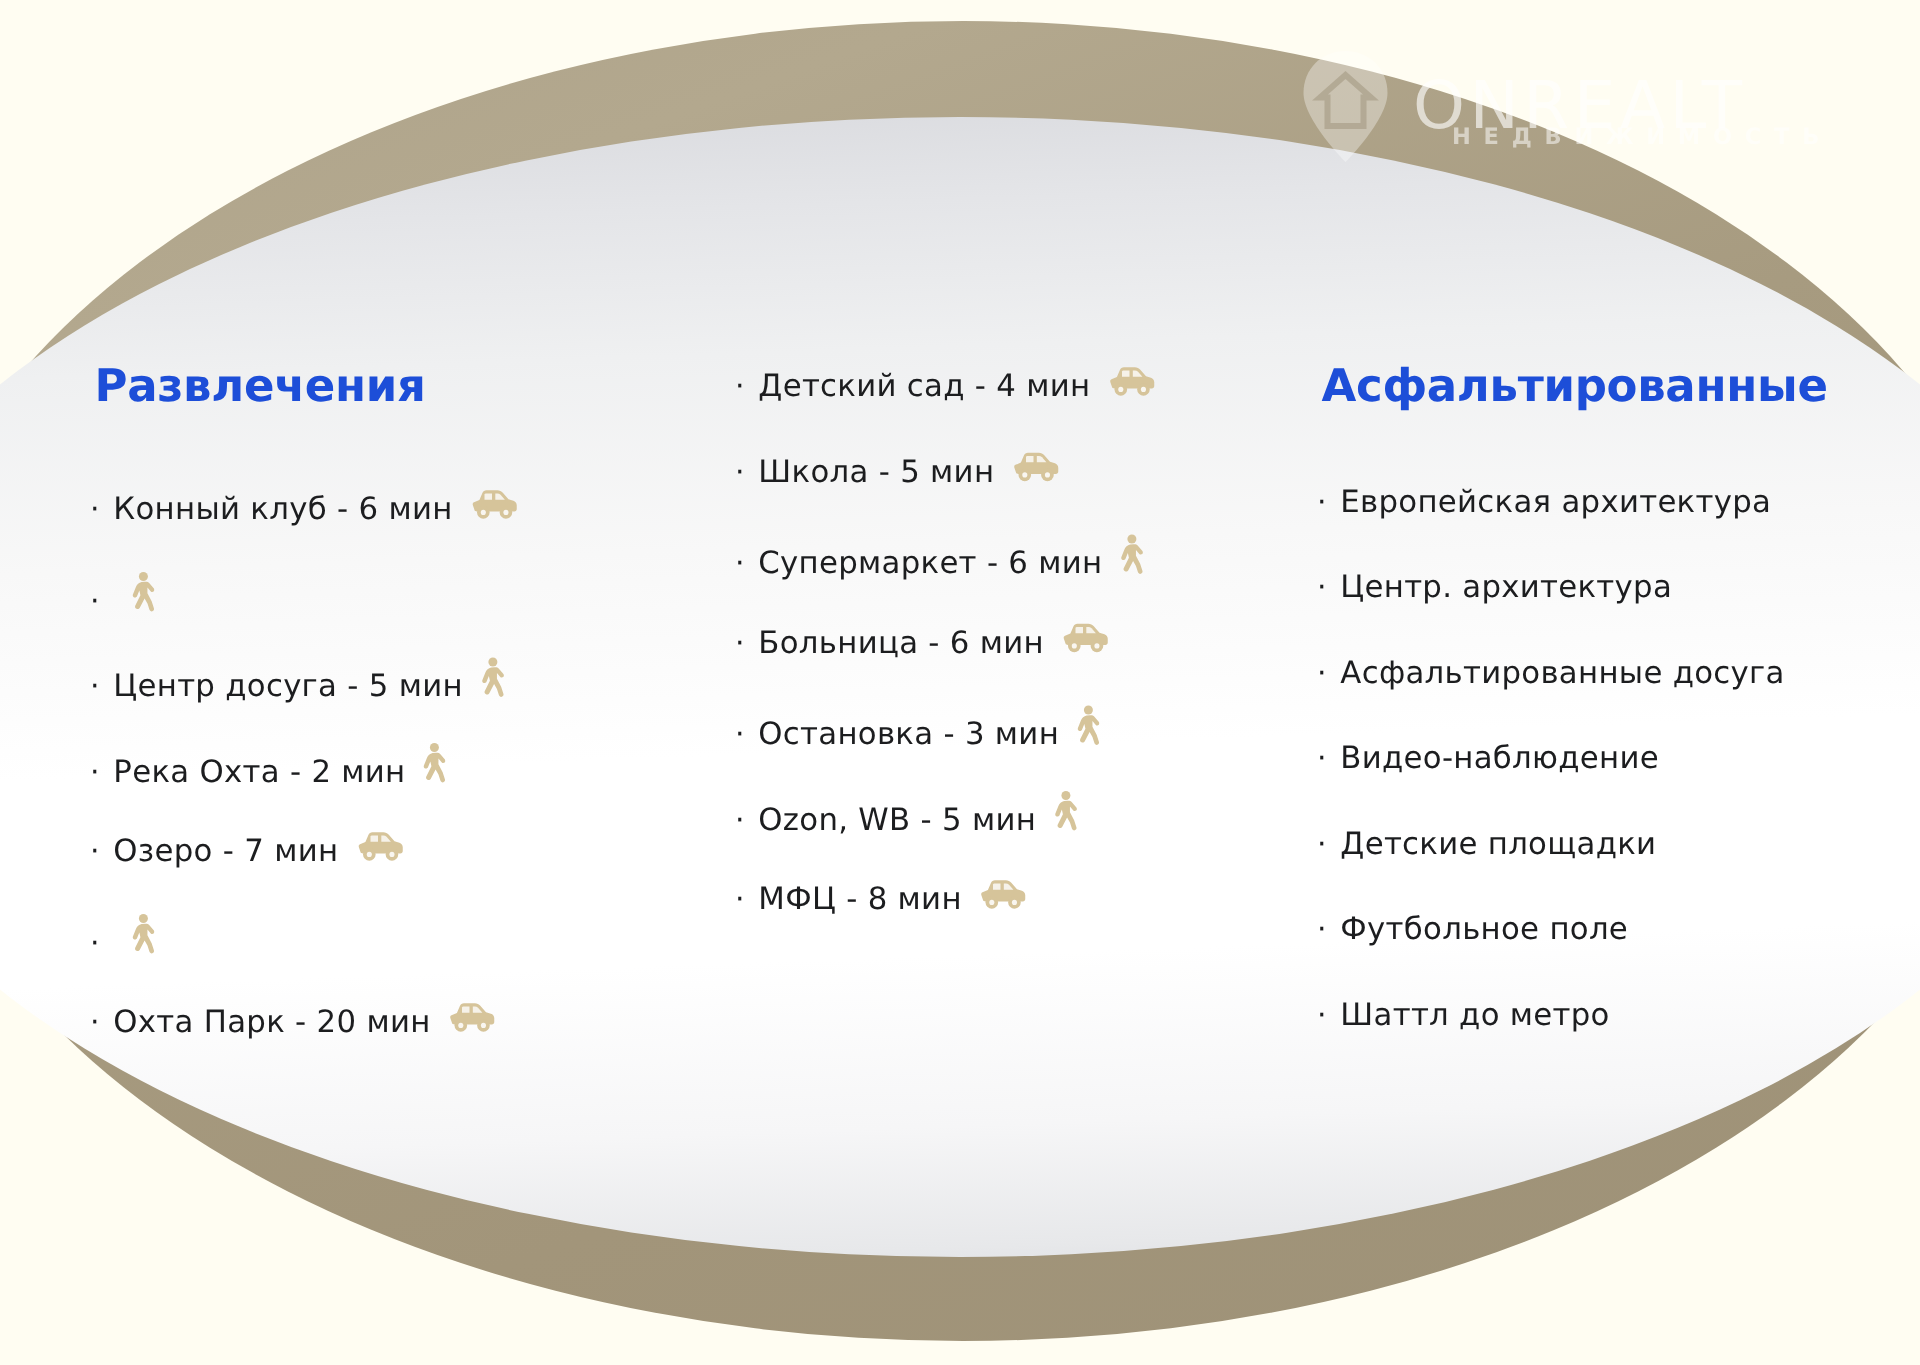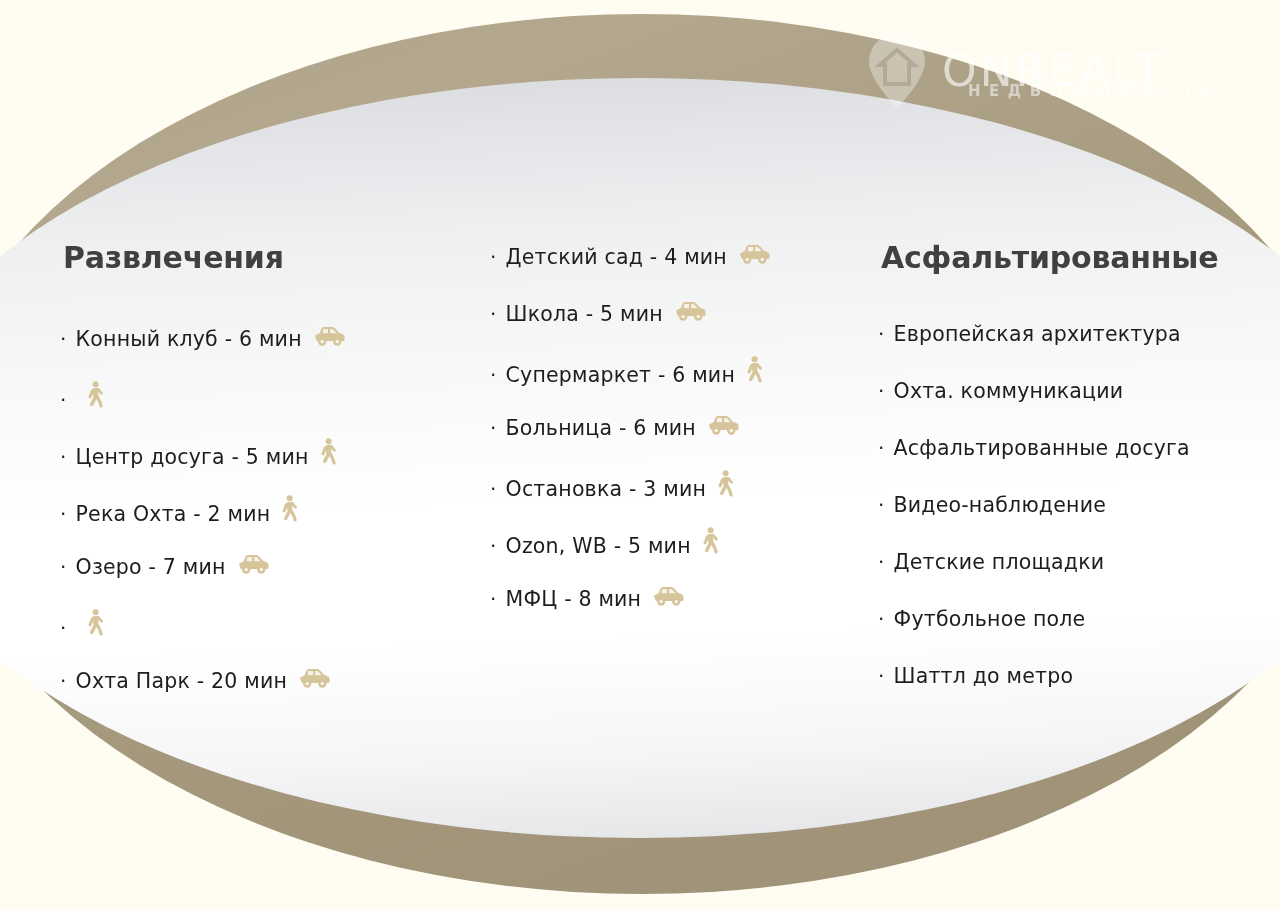--- a/index.html
+++ b/index.html
@@ -114,21 +114,21 @@
     top: 240px;
   }
   .col-1 { left: 60px;  width: 400px; }
   .col-2 { left: 490px; width: 370px; }
   .col-3 { left: 878px; width: 390px; }
 
   .col-title {
     font-family: "DejaVu Sans", sans-serif;
     font-size: 30px;
     font-weight: 700;
-    color: #404040;
+    color: #1d4ed8;
     letter-spacing: -0.2px;
     margin: 0 0 47px 3px;
     white-space: nowrap;
   }
 
   .col-list {
     list-style: none;
     margin: 0;
     padding: 0;
   }
@@ -372,21 +372,21 @@
 
     <div class="column col-3">
       <h2 class="col-title">Асфальтированные</h2>
       <ul class="col-list">
         <li>
           <span class="bullet">·</span>
           <span class="item-text">Европейская архитектура</span>
         </li>
         <li>
           <span class="bullet">·</span>
-          <span class="item-text">Охта. коммуникации</span>
+          <span class="item-text">Центр. архитектура</span>
         </li>
         <li>
           <span class="bullet">·</span>
           <span class="item-text">Асфальтированные досуга</span>
         </li>
         <li>
           <span class="bullet">·</span>
           <span class="item-text">Видео-наблюдение</span>
         </li>
         <li>

